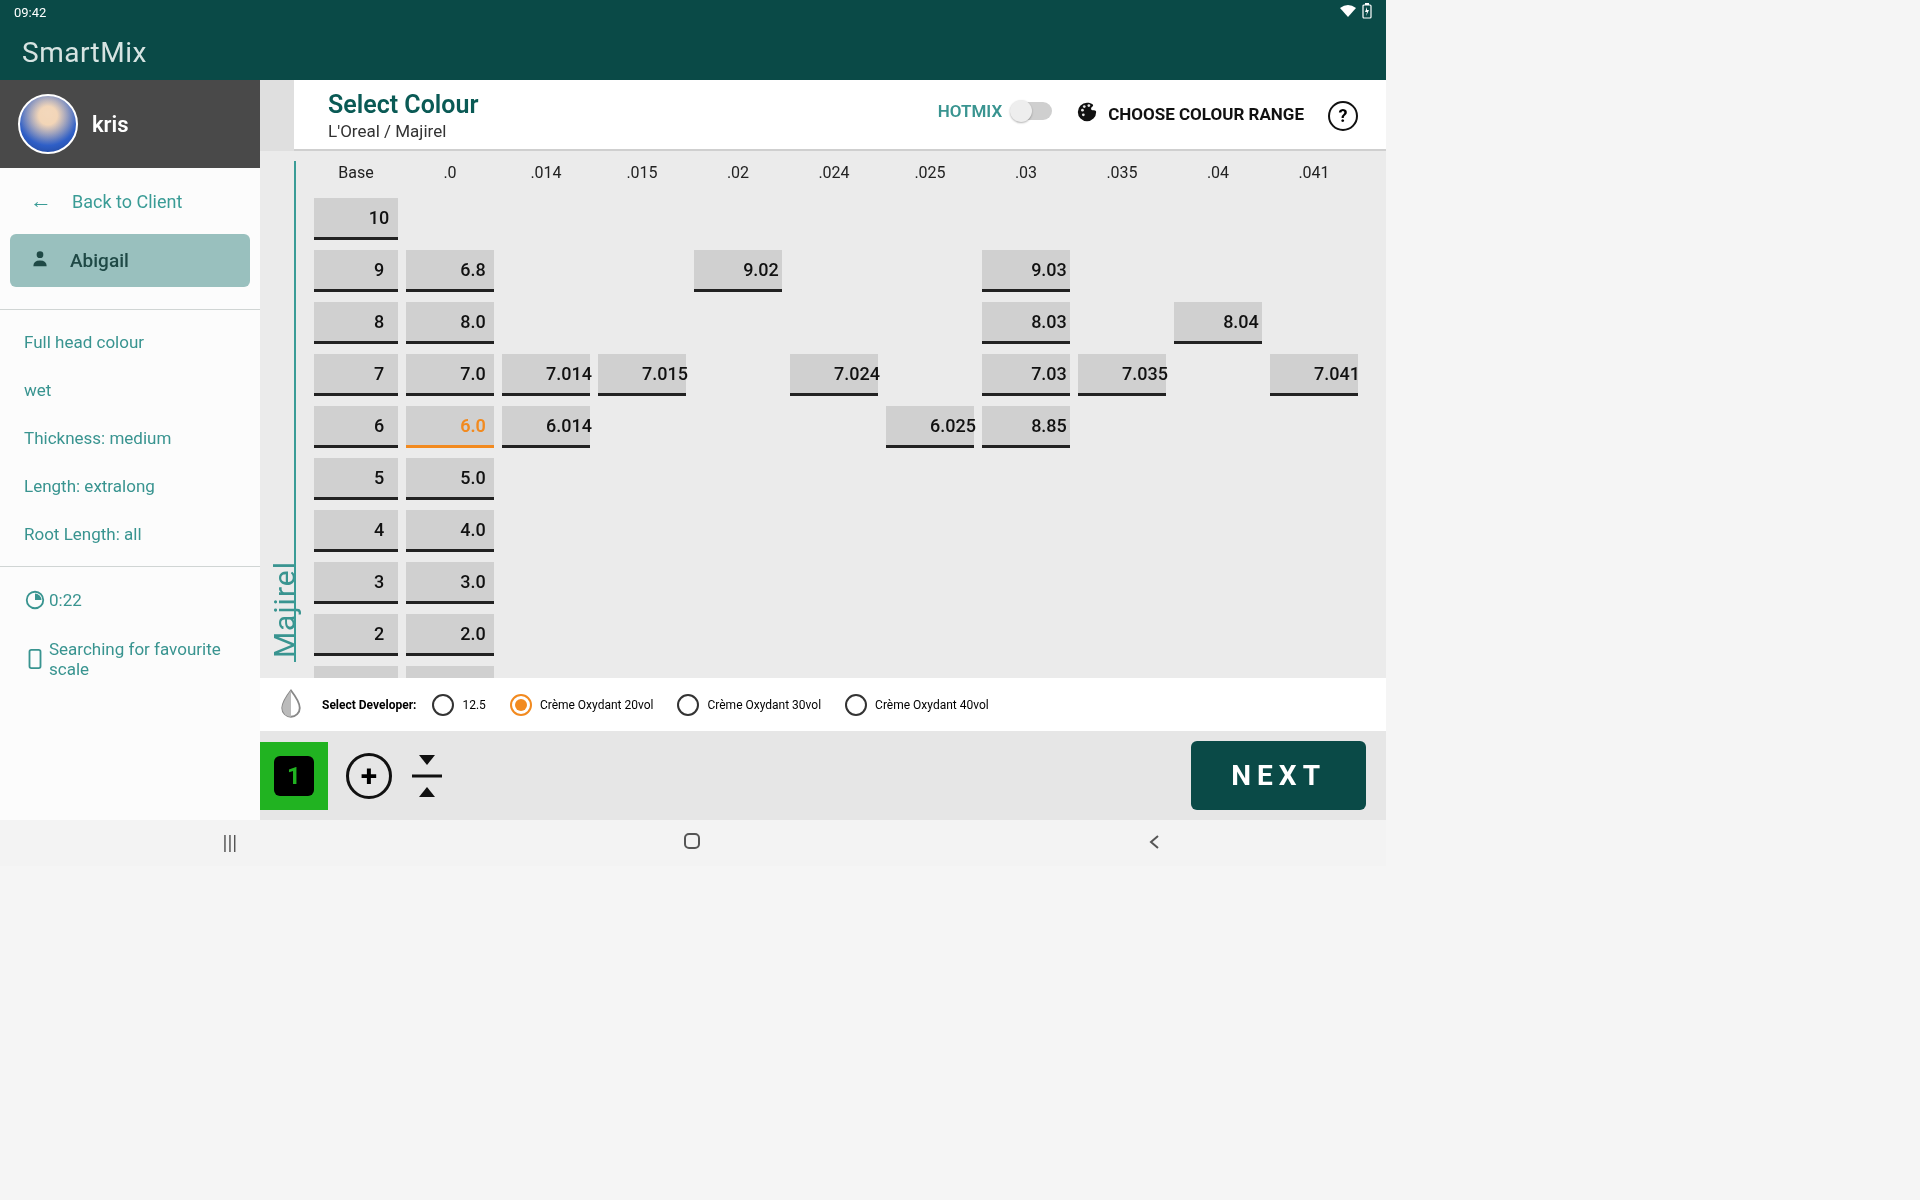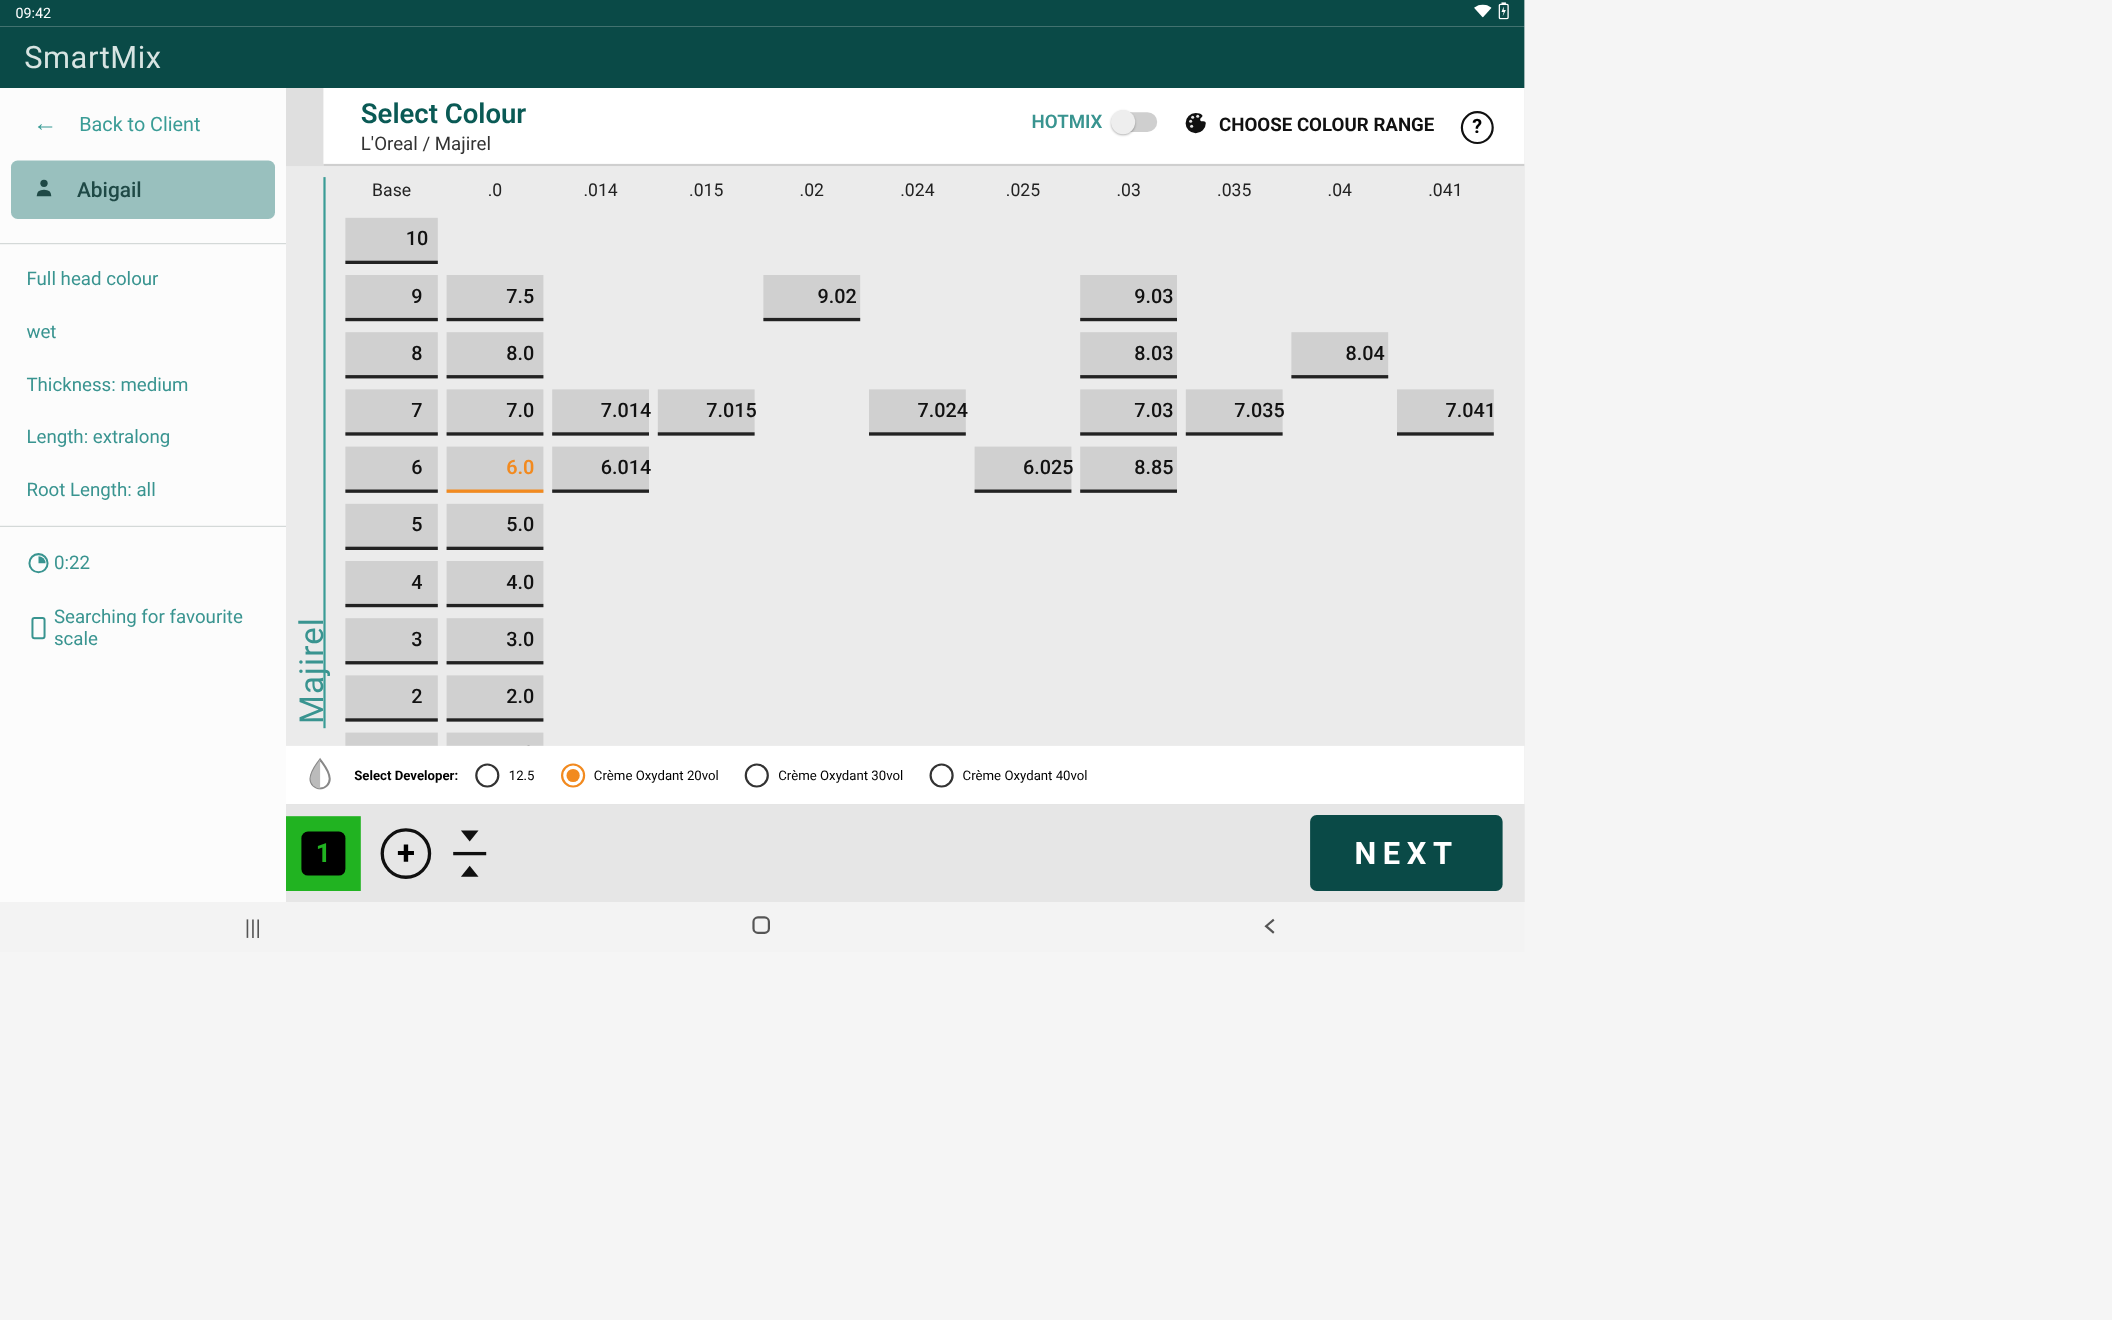--- a/index.html
+++ b/index.html
@@ -108,20 +108,24 @@
   </div>
 </div>
 
 <div class="app-bar">
   <div class="app-title">SmartMix</div>
 </div>
 
 <div class="layout">
 
   <div class="sidebar">
+    <div class="user-row">
+      <div class="avatar"></div>
+      <div class="user-name">kris</div>
+    </div>
 
     <div class="back-row">
       <span class="back-arrow">←</span>
       <span>Back to Client</span>
     </div>
 
     <div class="client-pill">
       <span>
         <svg class="person-icon" viewBox="0 0 24 24">
             <circle cx="12" cy="8" r="4" fill="#1f4946"></circle>
@@ -216,21 +220,21 @@
               <div class="cell"></div>
               <div class="cell"></div>
               <div class="cell"></div>
               <div class="cell"></div>
               <div class="cell"></div>
               <div class="cell"></div>
               <div class="cell"></div>
             </div>
             <div class="rowline">
               <div class="cell btn-cell">9</div>
-              <div class="cell btn-cell">7.5</div>
+              <div class="cell btn-cell">6.8</div>
               <div class="cell"></div>
               <div class="cell"></div>
               <div class="cell btn-cell">9.02</div>
               <div class="cell"></div>
               <div class="cell"></div>
               <div class="cell btn-cell">9.03</div>
               <div class="cell"></div>
               <div class="cell"></div>
               <div class="cell"></div>
             </div>

